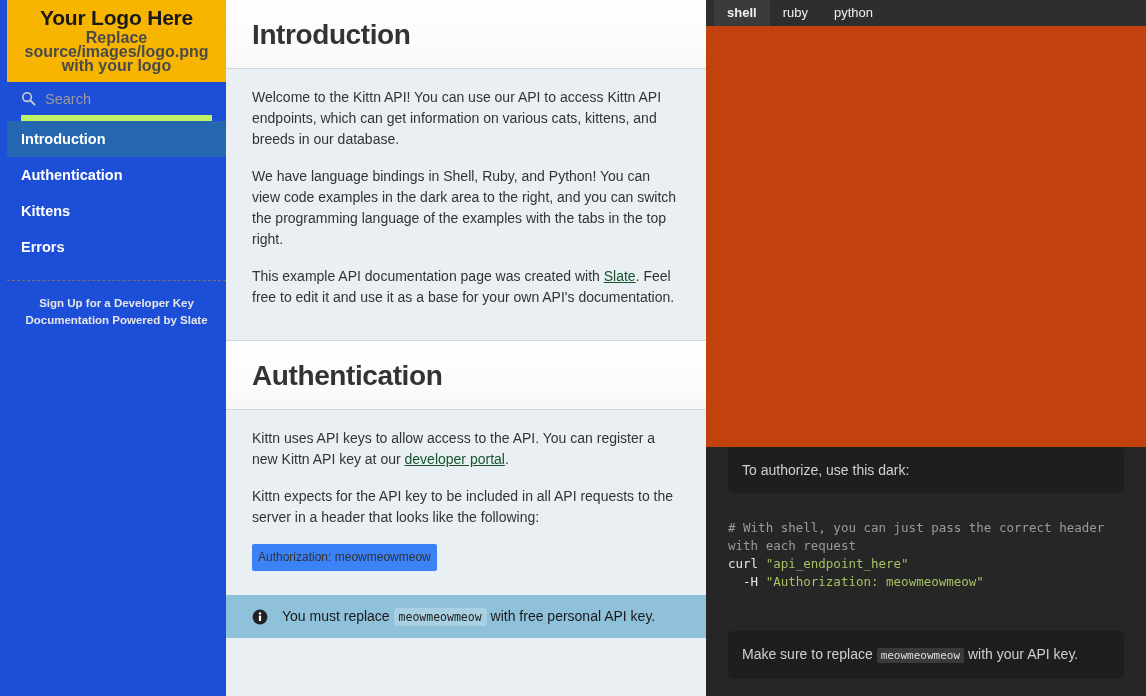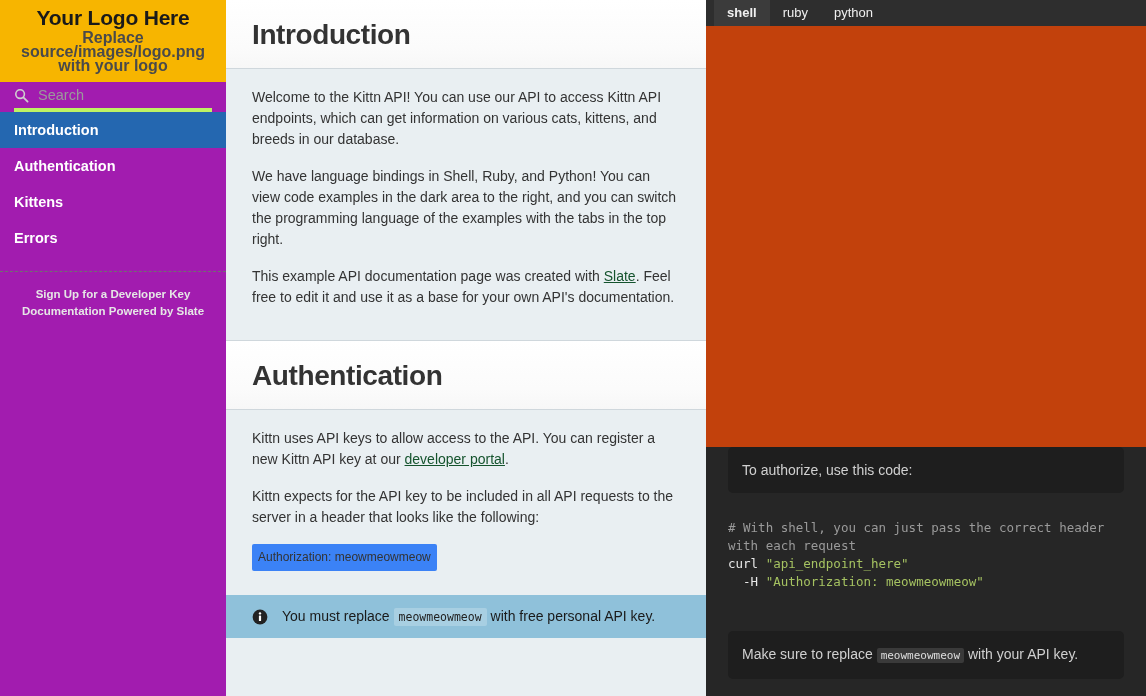--- a/index.html
+++ b/index.html
@@ -11,22 +11,23 @@
     font-family: "Liberation Sans", sans-serif;
     -webkit-font-smoothing: antialiased;
   }
 
   .page { position: relative; width: 1146px; height: 696px; }
 
   
   .sidebar {
     position: absolute; left: 0; top: 0;
     width: 226px; height: 696px;
-    background: #a21caf;
+    background: #1d4ed8;
     overflow: hidden;
+    padding-left: 7px;
   }
   .logo-bar {
     background: #F7B500;
     padding: 6px 8px 9px 8px;
     text-align: center;
   }
   .logo-title {
     font-size: 21px;
     font-weight: bold;
     color: #1a1a1a;
@@ -35,25 +36,25 @@
   }
   .logo-sub {
     font-size: 16px;
     font-weight: bold;
     color: #4a4a4a;
     line-height: 14px;
     margin-top: 1px;
   }
   .search-wrap {
     position: relative;
-    height: 30px;
+    height: 39px;
     margin: 0 14px;
     display: flex;
     align-items: center;
-    border-bottom: 4px solid #bef264;
+    border-bottom: 6px solid #bef264;
   }
   .search-icon {
     width: 15px; height: 15px;
     flex: 0 0 15px;
     margin-right: 9px;
     position: relative;
     top: 0px;
   }
   .search-icon svg { display: block; }
   .search-input {
@@ -299,21 +300,21 @@
 
     <div class="tabs">
       <div class="tab active">shell</div>
       <div class="tab">ruby</div>
       <div class="tab">python</div>
     </div>
 
     <div class="code-spacer-1"></div>
 
     <div class="code-dark" style="height:271px;">
-      <div class="annotation">To authorize, use this code:</div>
+      <div class="annotation">To authorize, use this dark:</div>
 
       <div class="code-block"><span class="tok-comment"># With shell, you can just pass the correct header with each request</span>
 <span class="tok-plain">curl </span><span class="tok-string">"api_endpoint_here"</span>
 <span class="tok-plain">  -H </span><span class="tok-string">"Authorization: meowmeowmeow"</span></div>
 
       <div class="annotation" style="margin-top:18px;"><span>Make sure to replace </span><code class="mono">meowmeowmeow</code><span> with your API key.</span></div>
     </div>
   </div>
 
 </div>

